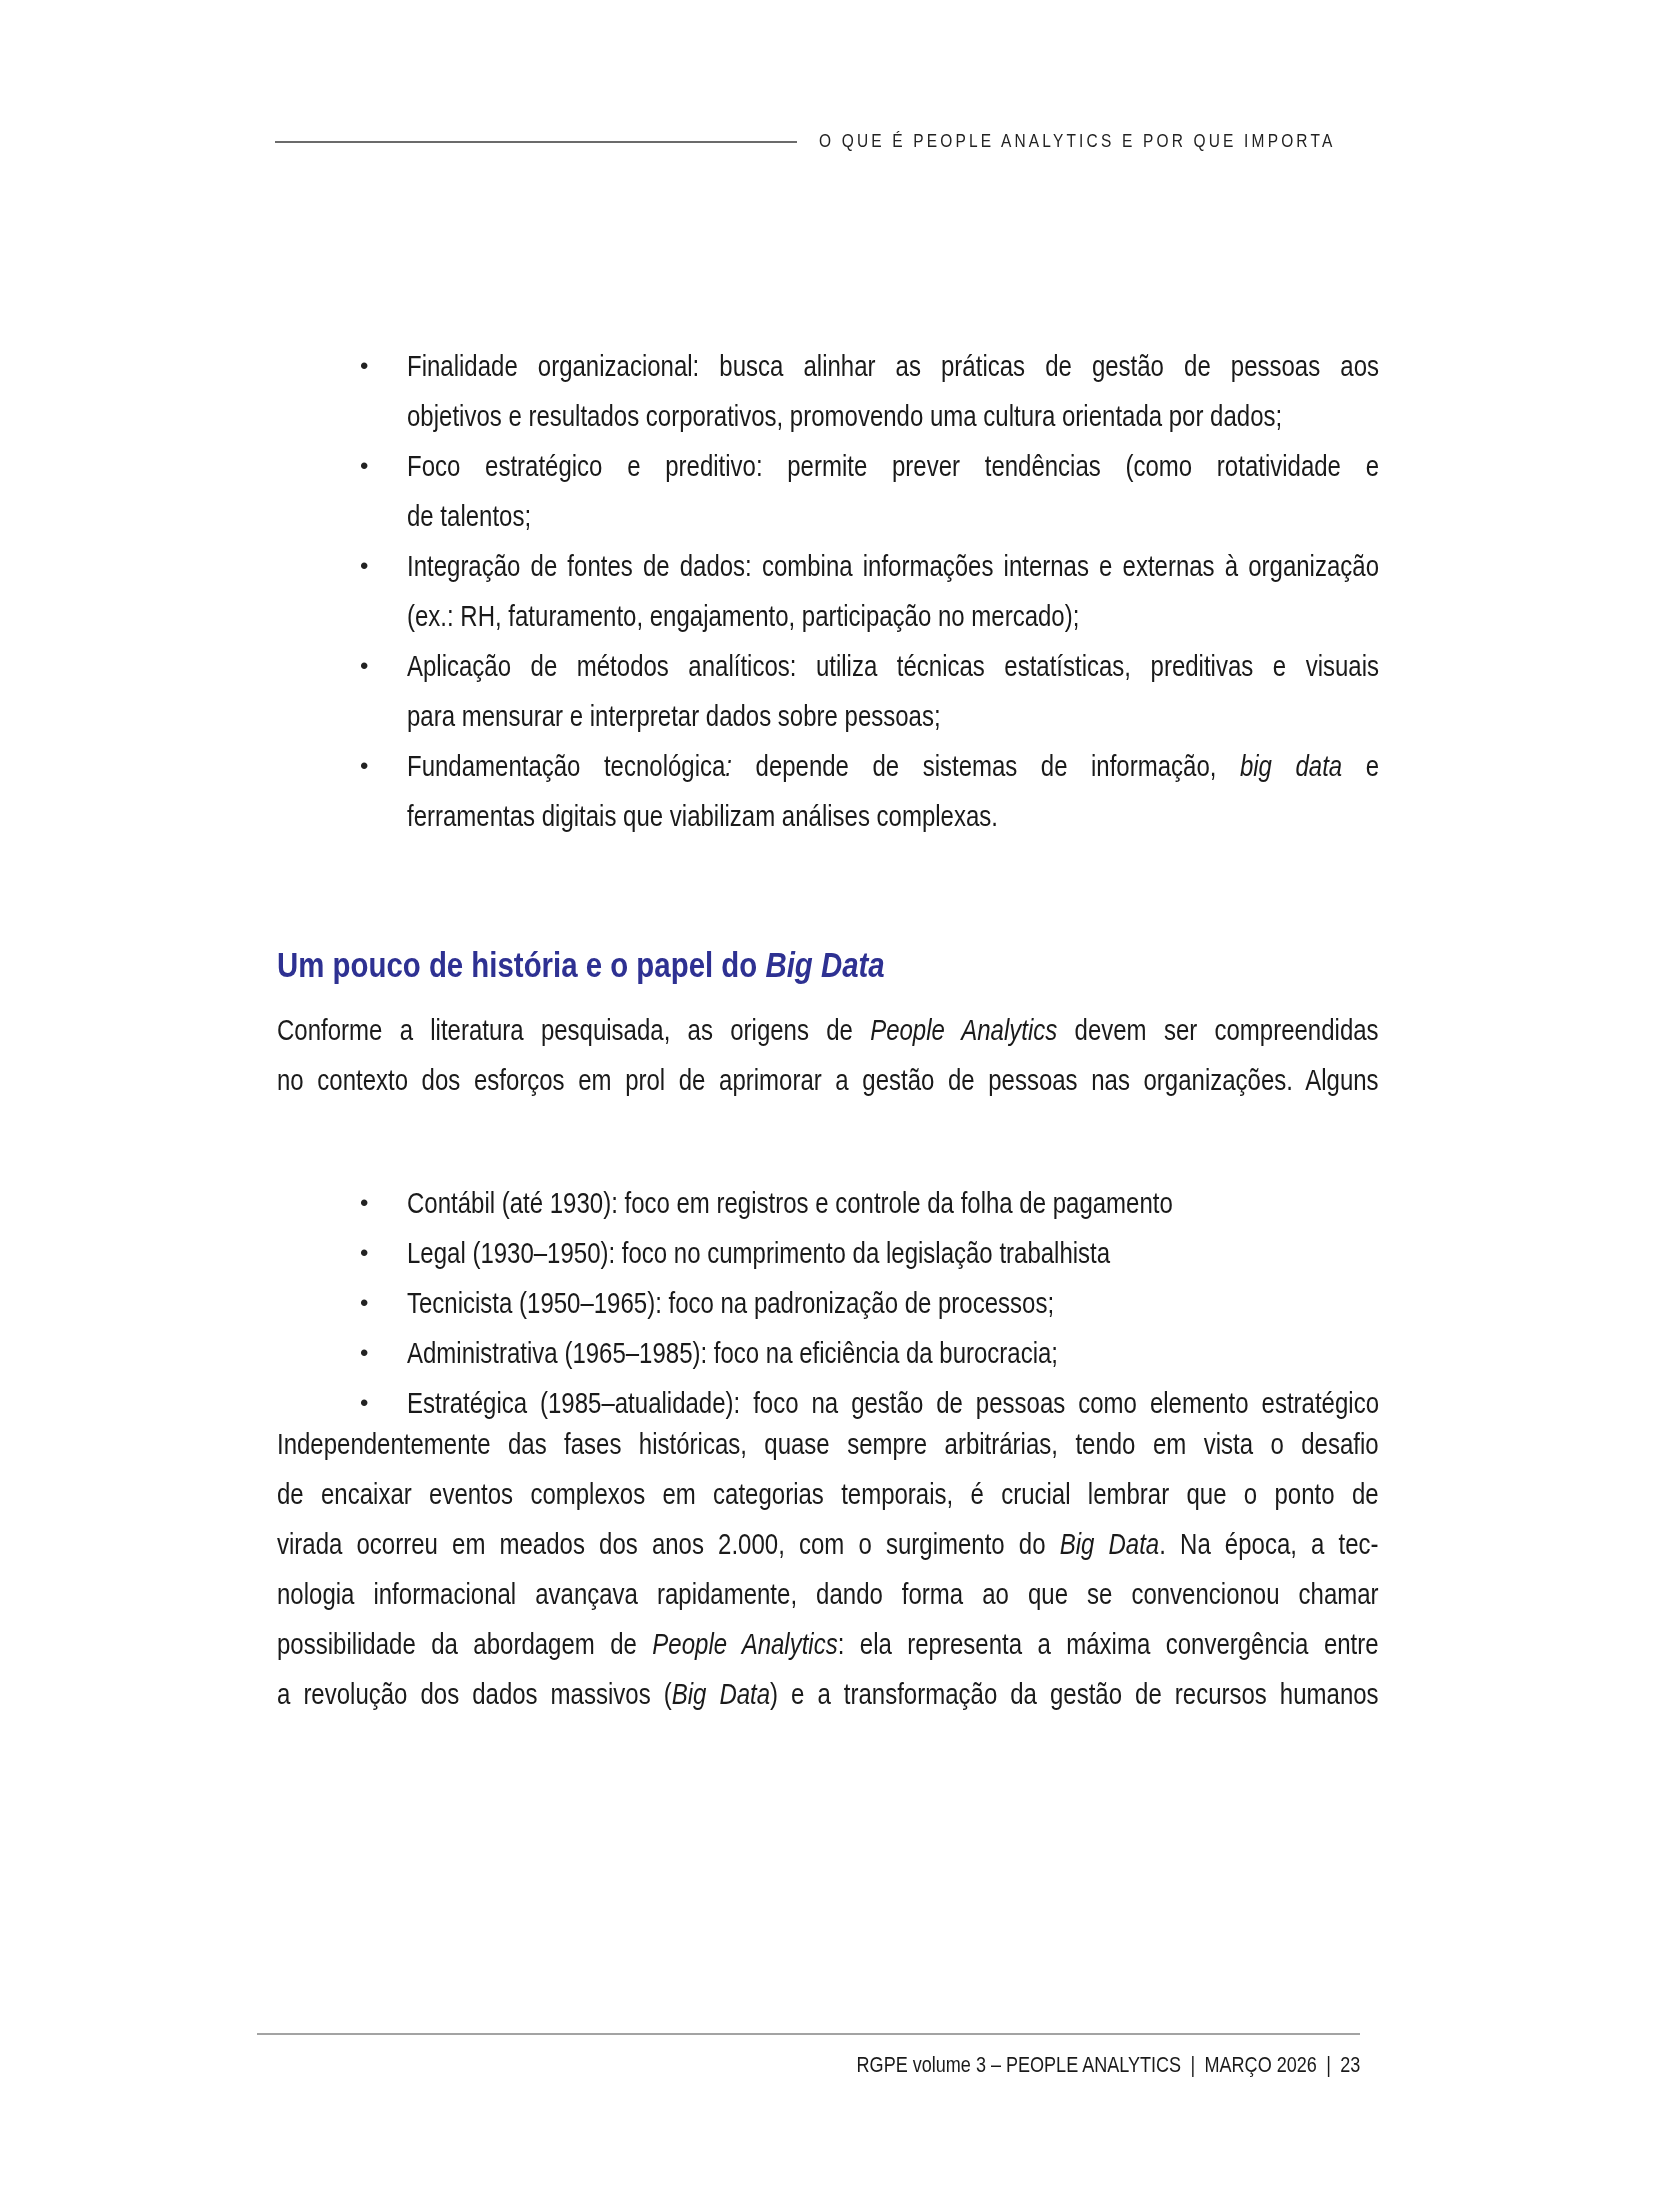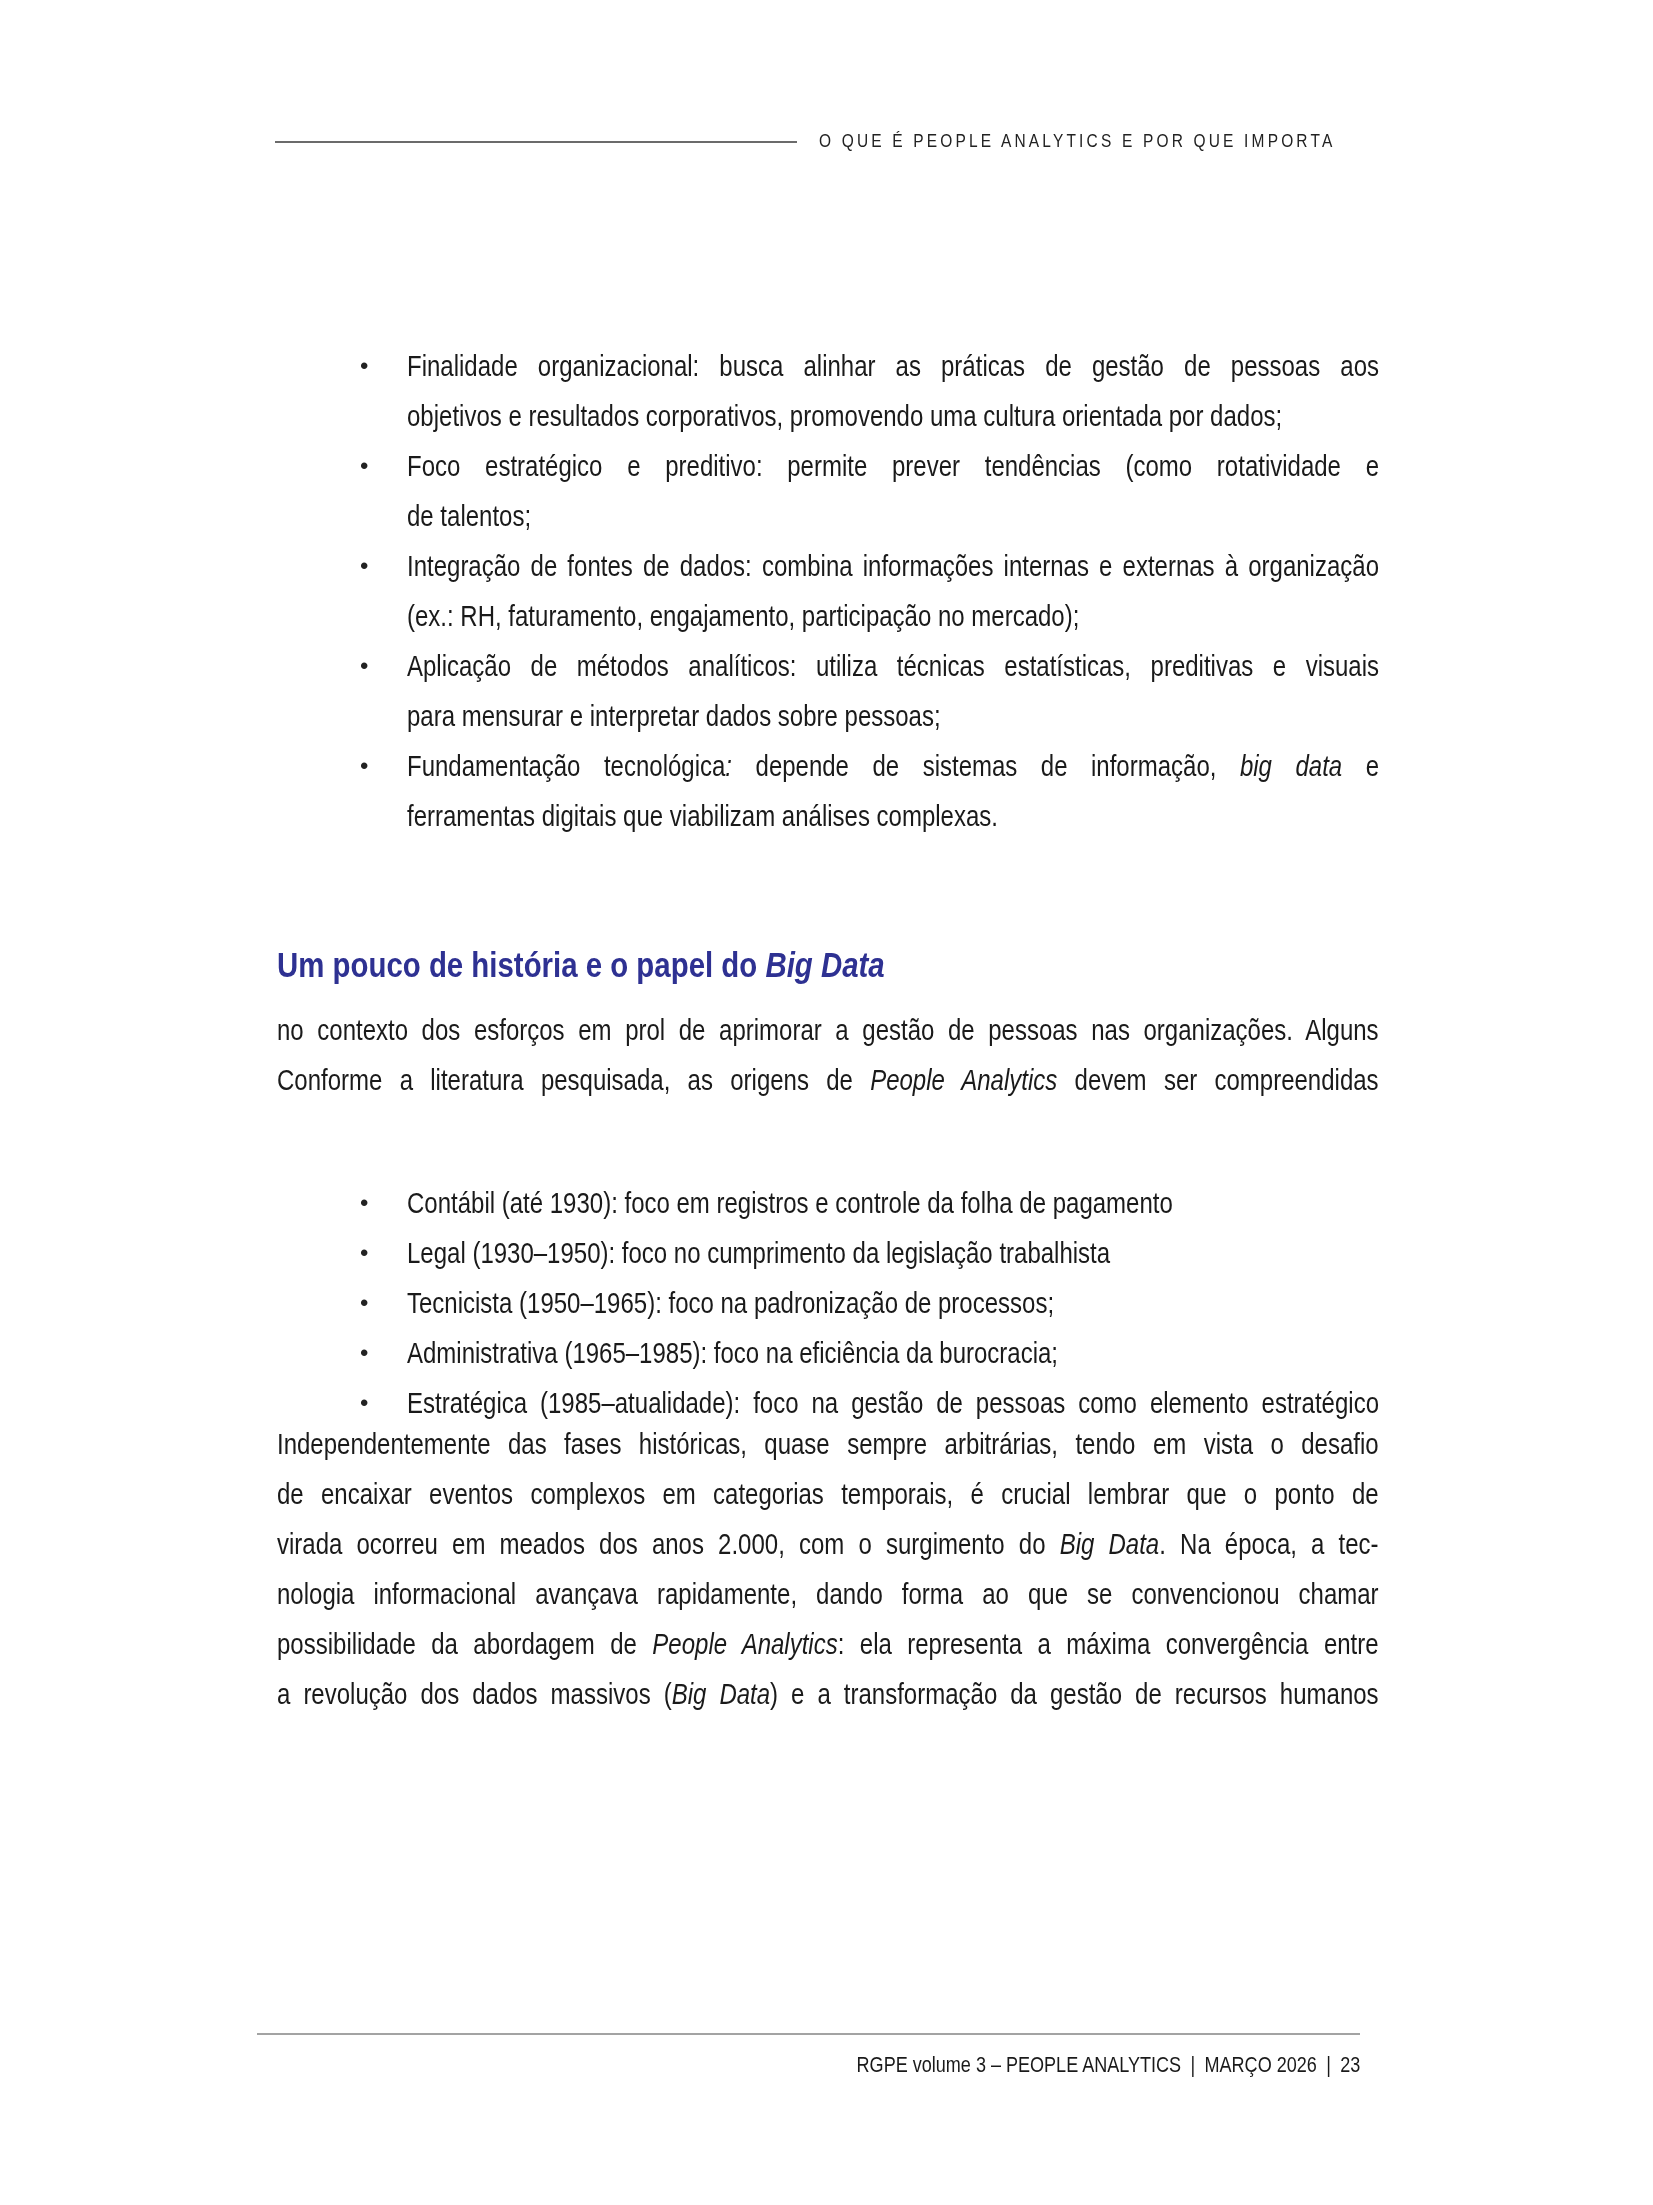--- a/index.html
+++ b/index.html
@@ -74,24 +74,24 @@
       <div class="line last">
         <span class="inner"><span>ferramentas digitais que viabilizam análises complexas.</span></span>
       </div>
     </div>
   </div>
 
 <div class="heading"><span>Um pouco de história e o papel do </span><i>Big Data</i></div>
 
 <div class="block para" id="intro-para" style="left:277px; top:1005px;">
     <div class="line">
-      <span class="inner"><span>no contexto dos esforços em prol de aprimorar a gestão de pessoas nas organizações. Alguns</span></span>
+      <span class="inner"><span>Conforme a literatura pesquisada, as origens de </span><i>People Analytics</i><span> devem ser compreendidas</span></span>
     </div>
     <div class="line">
-      <span class="inner"><span>Conforme a literatura pesquisada, as origens de </span><i>People Analytics</i><span> devem ser compreendidas</span></span>
+      <span class="inner"><span>no contexto dos esforços em prol de aprimorar a gestão de pessoas nas organizações. Alguns</span></span>
     </div>
   </div>
 
 <div class="block bullets" id="phases" style="left:407px; top:1178px;">
     <div>
       <div class="line last">
         <span class="inner">Contábil (até 1930): foco em registros e controle da folha de pagamento</span>
         <span class="bullet-dot">•</span>
       </div>
     </div>

